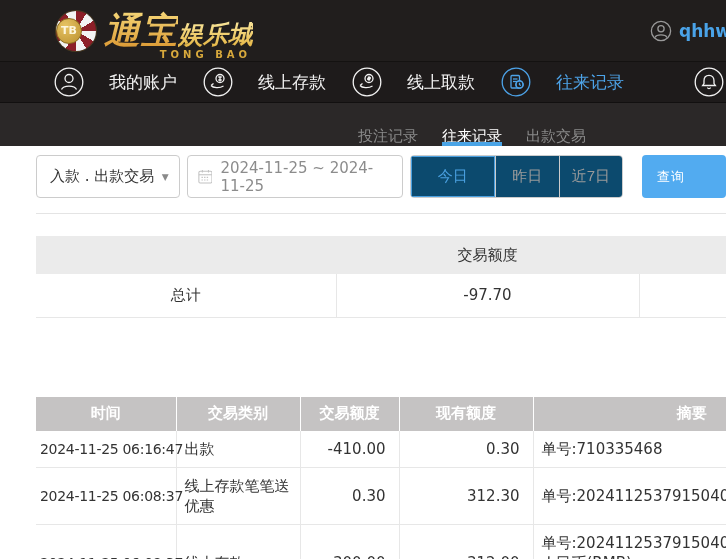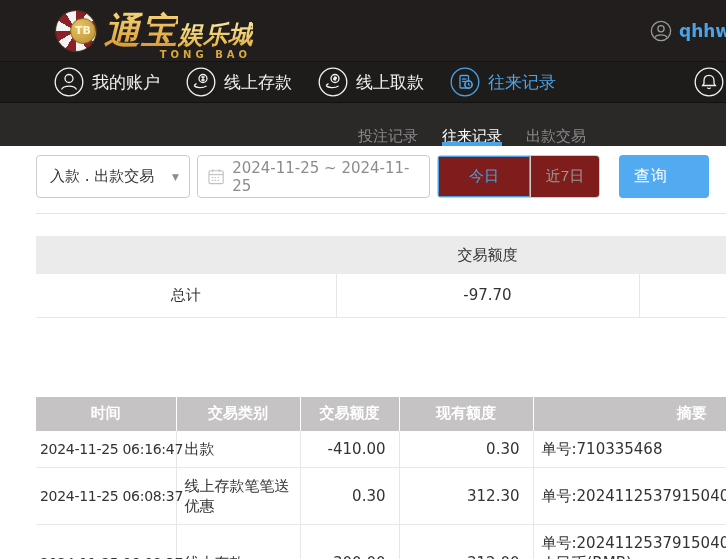--- a/index.html
+++ b/index.html
@@ -5,55 +5,55 @@
   * { margin:0; padding:0; box-sizing:border-box; }
   html,body { width:726px; height:559px; }
   body { font-family:"DejaVu Sans","Liberation Sans",sans-serif; background:#fff; }
   .viewport { position:relative; width:726px; height:559px; overflow:hidden; background:#fff; }
 
   
   .top-header { height:62px; background:#211e1d; display:flex; align-items:center; position:relative; border-bottom:1px solid #141211; }
   .logo-wrap { display:flex; align-items:center; margin-left:56px; }
   .chip { width:40px; height:40px; border-radius:50%;
           background:conic-gradient(#8c1f28 0 30deg,#f3f3f3 30deg 60deg,#8c1f28 60deg 90deg,#f3f3f3 90deg 120deg,#8c1f28 120deg 150deg,#f3f3f3 150deg 180deg,#8c1f28 180deg 210deg,#f3f3f3 210deg 240deg,#8c1f28 240deg 270deg,#f3f3f3 270deg 300deg,#8c1f28 300deg 330deg,#f3f3f3 330deg 360deg);
-          display:flex; align-items:center; justify-content:flex-end; box-shadow:0 0 0 1px #4a3a20; }
+          display:flex; align-items:center; justify-content:flex-start; box-shadow:0 0 0 1px #4a3a20; }
   .chip-center { width:26px; height:26px; border-radius:50%; background:radial-gradient(circle at 35% 30%,#e8c464,#b98f2e);
           display:flex; align-items:center; justify-content:center; font-size:11px; font-weight:bold; color:#fdf6dd; border:1px solid #8a6a1e; }
   .brand-text { margin-left:8px; line-height:1; position:relative; }
   .brand-cn { font-weight:bold; white-space:nowrap; }
   .brand-cn .b1 { font-size:36px; font-style:italic; background:linear-gradient(#f6d87a,#d9952f); -webkit-background-clip:text; background-clip:text; color:transparent; letter-spacing:1px; }
   .brand-cn .b2 { font-size:25px; font-style:italic; background:linear-gradient(#fbe9a0,#e3b23e); -webkit-background-clip:text; background-clip:text; color:transparent; }
   .brand-en { position:absolute; right:2px; bottom:-11px; font-size:10px; letter-spacing:4px; color:#d8a93c; font-weight:bold; }
   .user-block { position:absolute; left:650px; top:0; height:62px; display:flex; align-items:center; gap:7px; }
   .user-icon { width:22px; height:22px; flex:0 0 auto; }
   .user-name { color:#4aa3e8; font-size:17px; font-weight:bold; white-space:nowrap; }
 
   
   .nav-bar { height:41px; background:#1e1b1b; border-bottom:1px solid #121010; display:flex; align-items:center; padding-left:54px; gap:26px; position:relative; }
-  .nav-item { display:flex; align-items:center; gap:8px; color:#f2f2f2; font-size:17px; cursor:pointer; white-space:nowrap; }
+  .nav-item { display:flex; align-items:center; gap:25px; color:#f2f2f2; font-size:17px; cursor:pointer; white-space:nowrap; }
   .nav-item.active { color:#4da3e8; }
   .nav-item svg { display:block; }
   .nav-bell { position:absolute; left:694px; top:5px; }
 
   
   .tab-bar { height:43px; background:#2b2828; display:flex; align-items:stretch; padding-left:358px; gap:24px; }
   .tab-item { display:flex; align-items:flex-end; color:#8a8a8a; font-size:15px; position:relative; cursor:pointer; white-space:nowrap; }
   .tab-item.active { color:#ffffff; }
   .tab-item.active::after { content:""; position:absolute; left:0; right:0; bottom:0; height:4px; background:#4aa4e6; }
 
   
   .filter-row { display:flex; align-items:center; margin:9px 0 0 36px; height:43px; }
   .select-box { width:154px; height:43px; border:1px solid #ccc; border-radius:4px; display:flex; align-items:center; padding:0 10px 0 13px; font-size:15px; color:#333; cursor:pointer; background:#fff; }
   .select-box .caret { margin-left:auto; font-size:9px; color:#8a8a8a; }
   .date-box { width:233px; height:43px; border:1px solid #ccc; border-radius:4px; display:flex; align-items:center; gap:8px; padding:11px 10px; margin-left:7px; font-size:15px; color:#8c8c8c; cursor:pointer; background:#fff; }
   .btn-group { display:flex; margin-left:7px; height:43px; border:1px solid #ccc; border-radius:4px; overflow:hidden; }
-  .quick-btn { width:69px; height:100%; display:flex; align-items:center; justify-content:center; font-size:15px; color:#9a9a9a; background:#7f1d1d; border:none; border-left:1px solid #ccc; cursor:pointer; }
+  .quick-btn { width:69px; height:100%; display:flex; align-items:center; justify-content:center; font-size:15px; color:#9a9a9a; background:#0c4a6e; border:none; border-left:1px solid #ccc; cursor:pointer; }
   .quick-btn:first-child { border-left:none; width:92px; }
   .quick-btn.active { color:#4aa0e0; box-shadow:inset 0 0 0 1px #4aa0e0; border-left-color:#4aa0e0; }
-  .search-btn { margin-left:19px; width:90px; height:43px; background:#52abf0; color:#fff; font-size:16px; border:none; border-radius:4px; text-align:left; padding-left:15px; cursor:pointer; letter-spacing:1px; }
+  .search-btn { margin-left:19px; width:90px; height:43px; background:#52abf0; color:#fff; font-size:13px; border:none; border-radius:4px; text-align:left; padding-left:15px; cursor:pointer; letter-spacing:1px; }
 
   .separator { border-top:1px solid #e4e4e4; margin:15px 0 0 36px; }
 
   
   .summary-table { margin:22px 0 0 36px; width:814px; border-collapse:collapse; table-layout:fixed; font-size:15px; color:#333; }
   .summary-table col.c1 { width:300px; } .summary-table col.c2 { width:303px; } .summary-table col.c3 { width:211px; }
   .summary-table thead td { background:#ebebeb; height:38px; text-align:center; font-size:15px; color:#333; }
   .summary-table tbody td { height:43px; text-align:center; border-bottom:1px solid #e7e7e7; border-right:1px solid #e7e7e7; background:#fff; }
   .summary-table tbody td:last-child { border-right:none; }
 
@@ -166,20 +166,21 @@
           <line x1="1" y1="6.5" x2="16" y2="6.5"></line>
           <line x1="5" y1="1" x2="5" y2="4"></line>
           <line x1="12" y1="1" x2="12" y2="4"></line>
         <line x1="4" y1="9.5" x2="13" y2="9.5" stroke-dasharray="1.6 1.4"></line>
           <line x1="4" y1="12.5" x2="13" y2="12.5" stroke-dasharray="1.6 1.4"></line>
       </svg>
       <span>2024-11-25 ~ 2024-11-25</span>
     </div>
     <div class="btn-group">
       <button class="quick-btn active">今日</button>
+      <button class="quick-btn">昨日</button>
       <button class="quick-btn">近7日</button>
     </div>
     <button class="search-btn">查询</button>
   </div>
 
   <div class="separator"></div>
 
   <table class="summary-table">
     <colgroup>
         <col class="c1">

